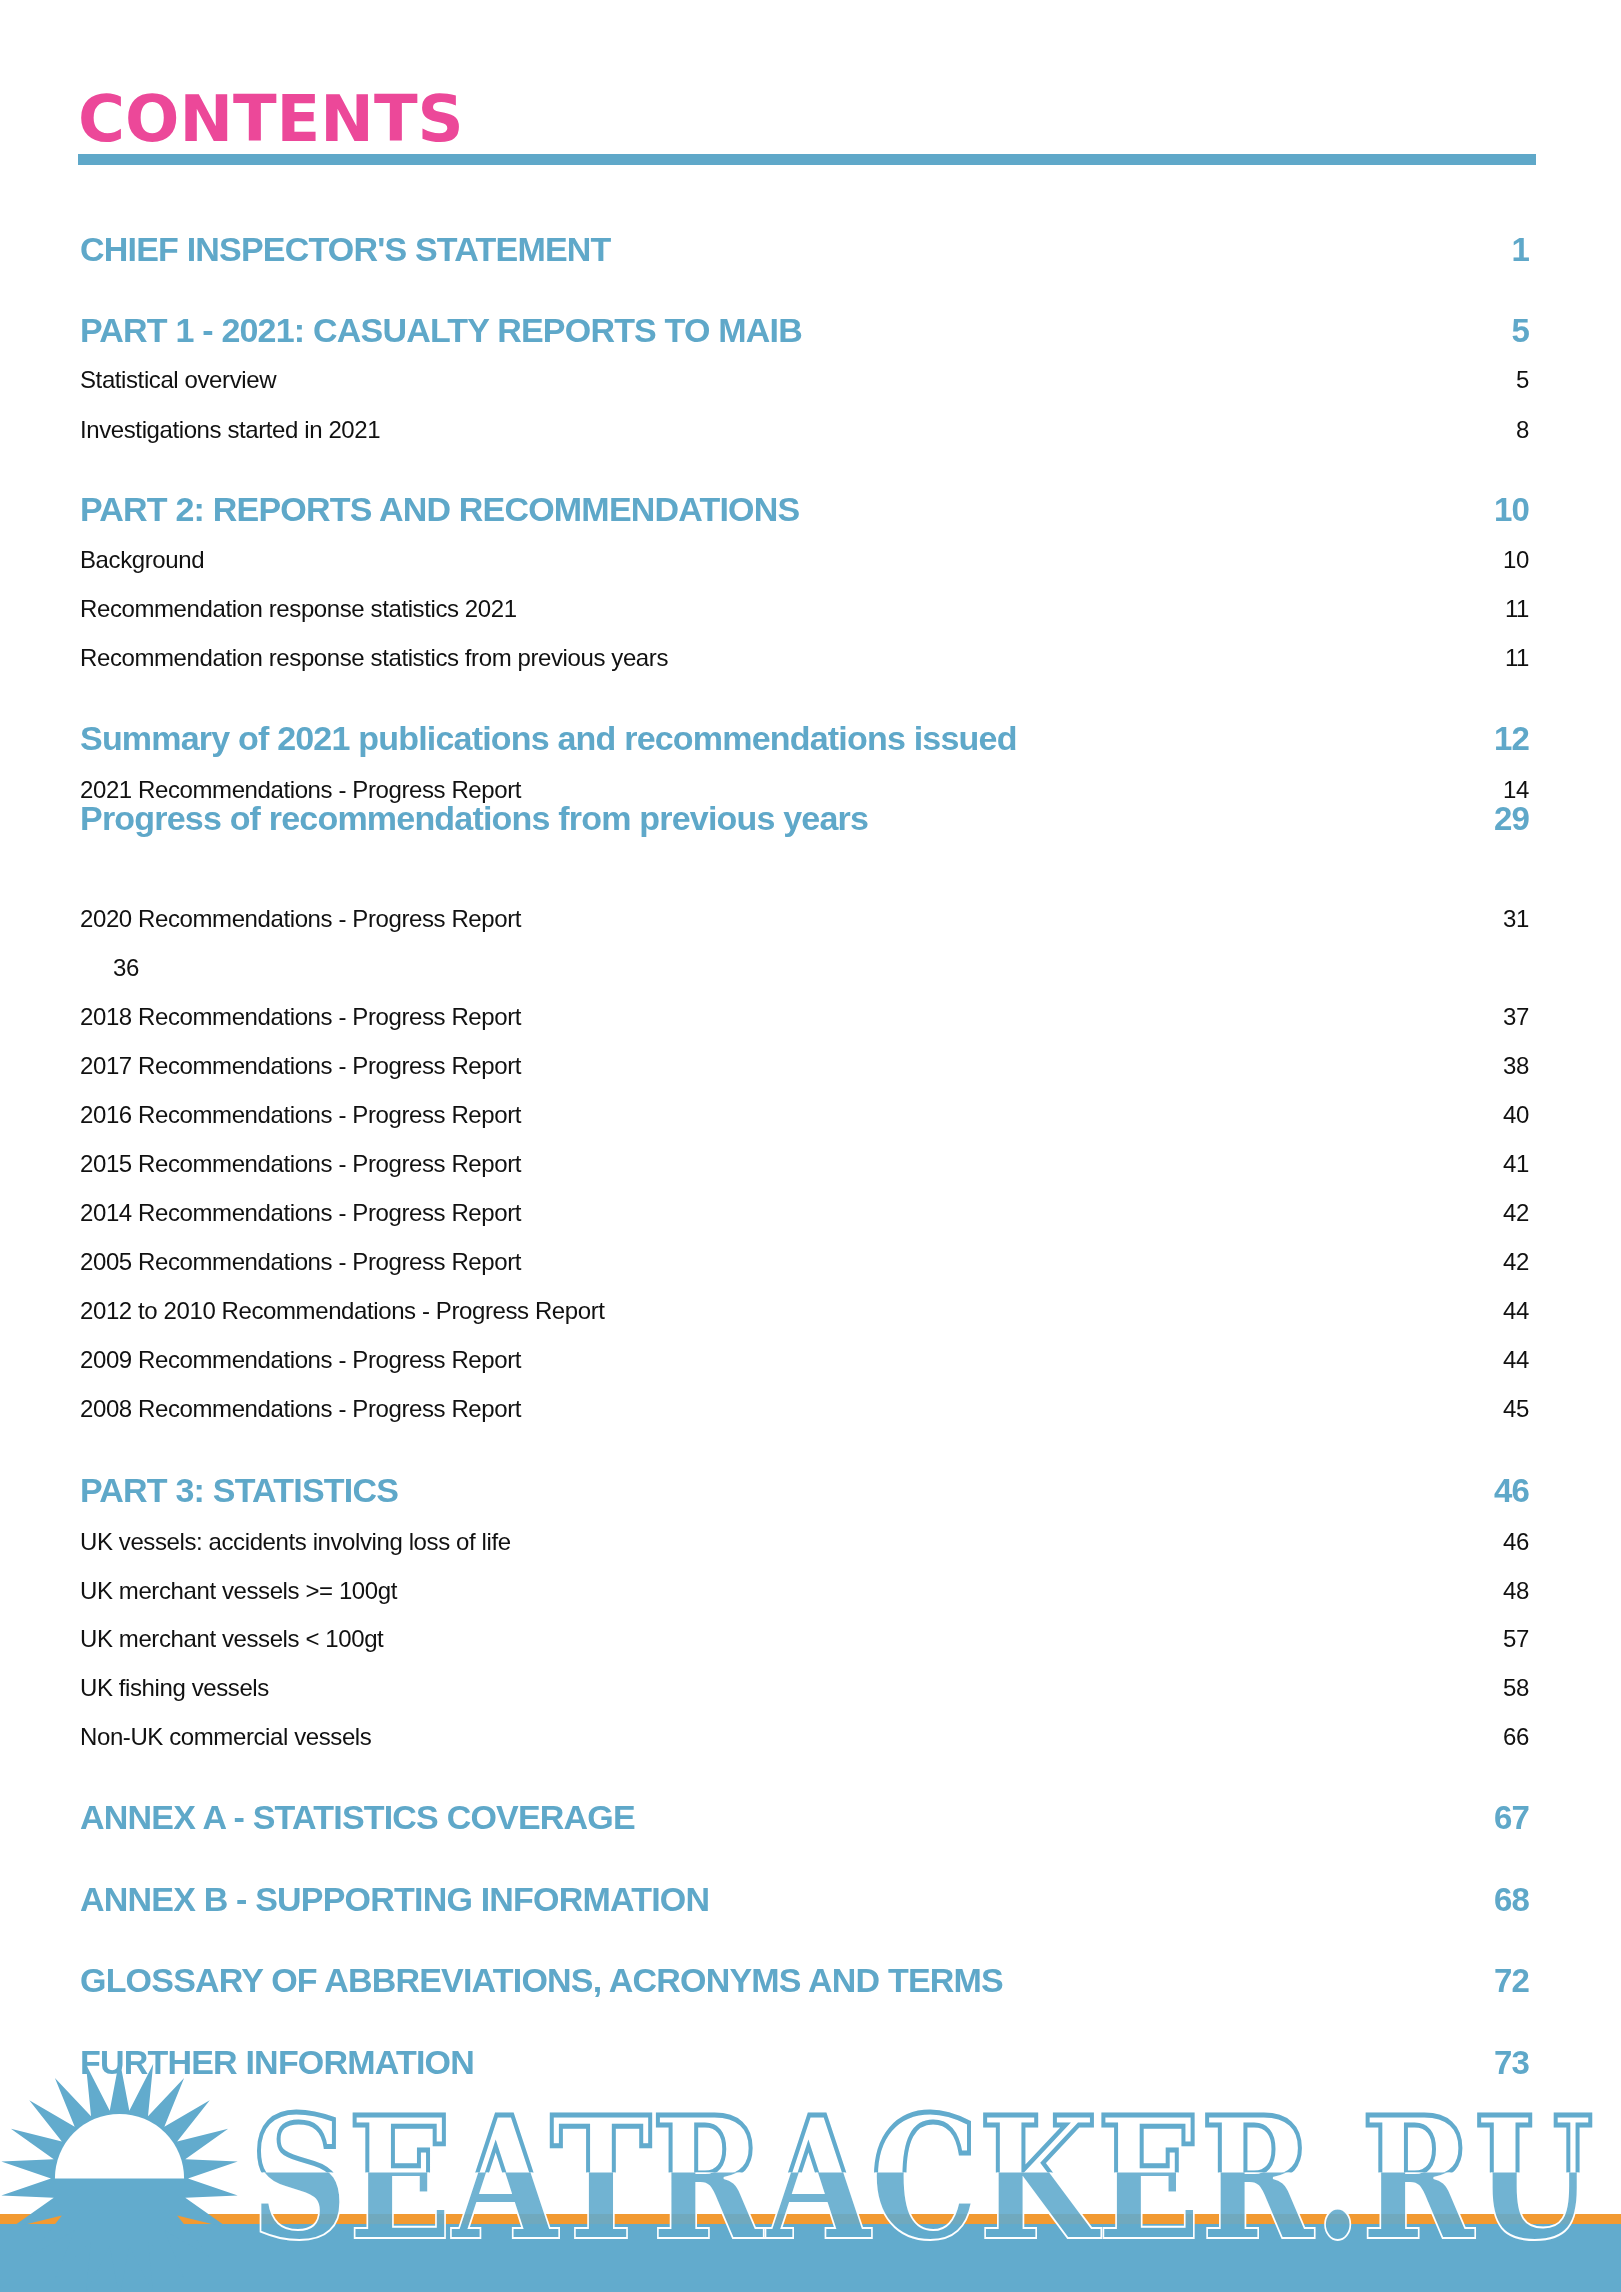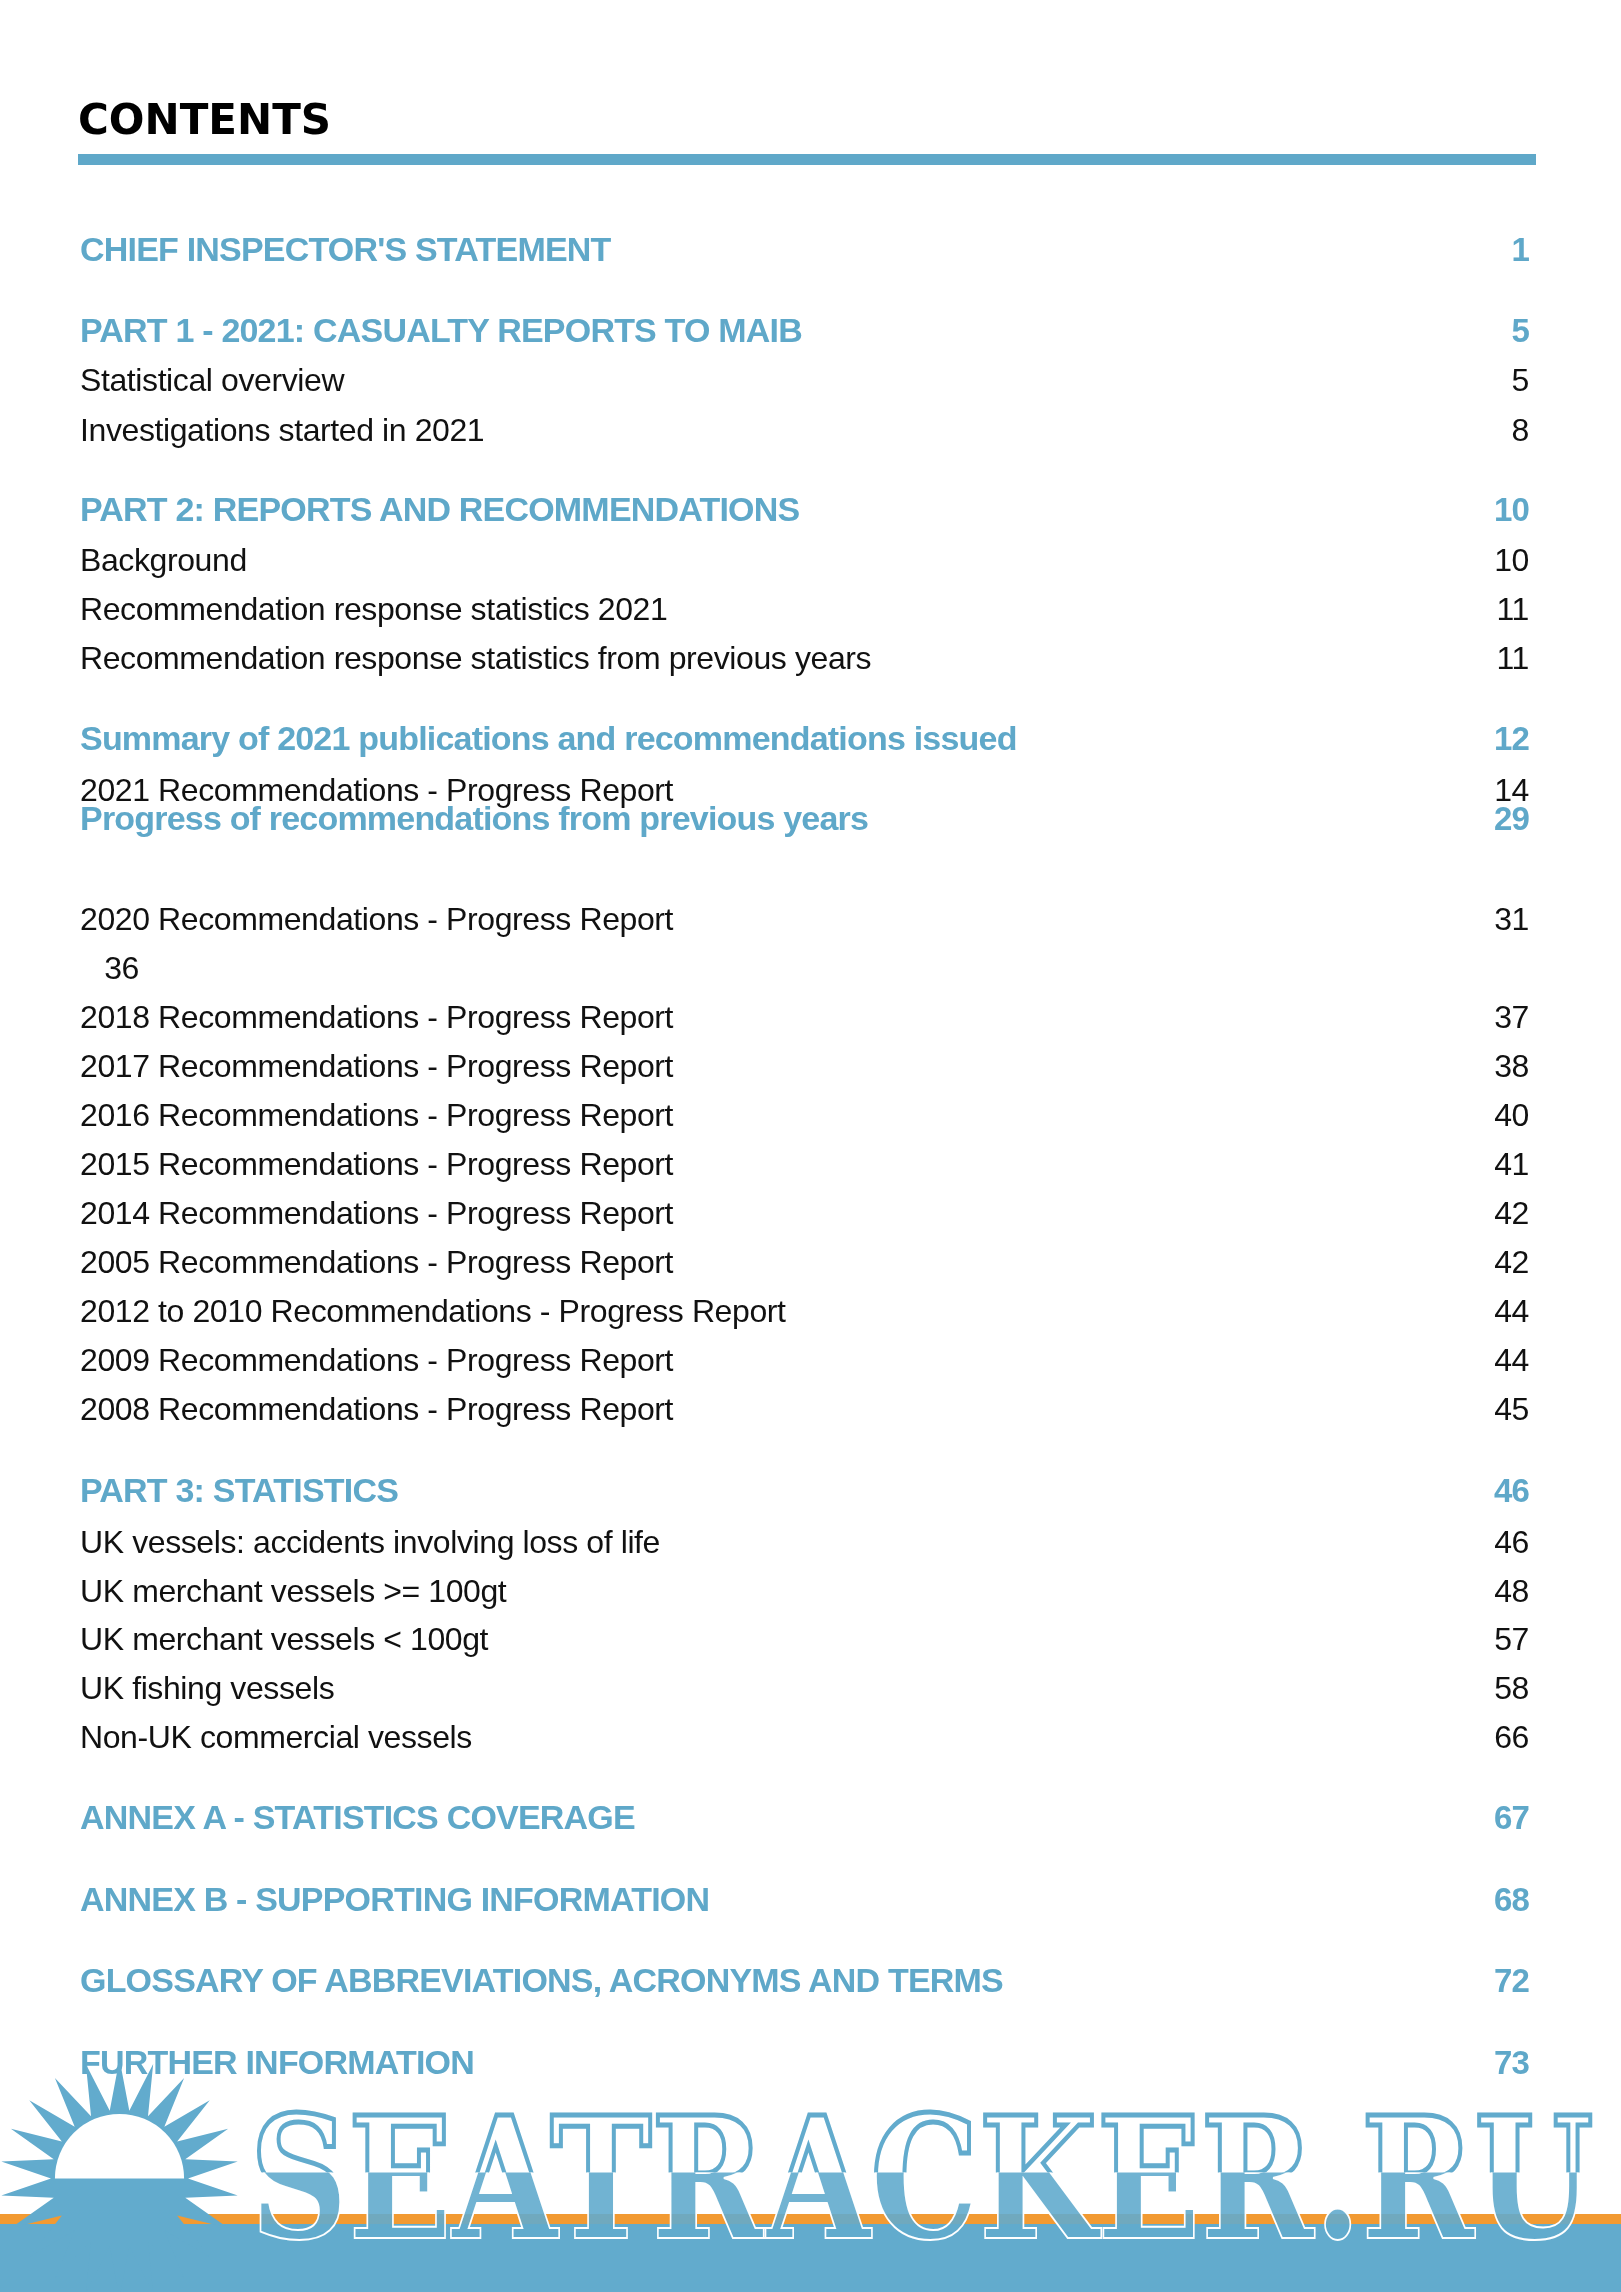--- a/index.html
+++ b/index.html
@@ -4,33 +4,33 @@
 <style>
   html, body { margin:0; padding:0; }
   body {
     width:1621px; height:2293px; position:relative; overflow:hidden;
     background:#ffffff;
     font-family:"Liberation Sans", sans-serif;
   }
   .title {
     position:absolute; left:78px; top:90px;
     font-family:"DejaVu Sans", sans-serif; font-weight:bold;
-    font-size:42px; letter-spacing:0px; color:#000000; line-height:59px;
+    font-size:64px; letter-spacing:0px; color:#ec4899; line-height:59px;
   }
   .title-bar {
     position:absolute; left:78px; top:154px; width:1458px; height:10.8px;
     background:#5fa8c9;
   }
   .row {
     position:absolute; left:80px; width:1449px;
     display:flex; justify-content:space-between; align-items:center;
     transform:translateY(-50%);
   }
   .row.heading { color:#5fa8c9; font-weight:bold; font-size:34px; letter-spacing:-0.8px; }
-  .row.item { color:#111; font-size:32px; letter-spacing:-0.4px; }
+  .row.item { color:#111; font-size:24px; letter-spacing:-0.4px; }
   .row .page { text-align:right; min-width:59px; }
   .row.heading .page { font-size:33px; }
 
   .footer-stripe {
     position:absolute; left:0; top:2214px; width:1621px; height:9.8px; background:#f29a32;
   }
   .footer-band {
     position:absolute; left:0; top:2224px; width:1621px; height:69px; background:#62abcd;
   }
   .sun {

